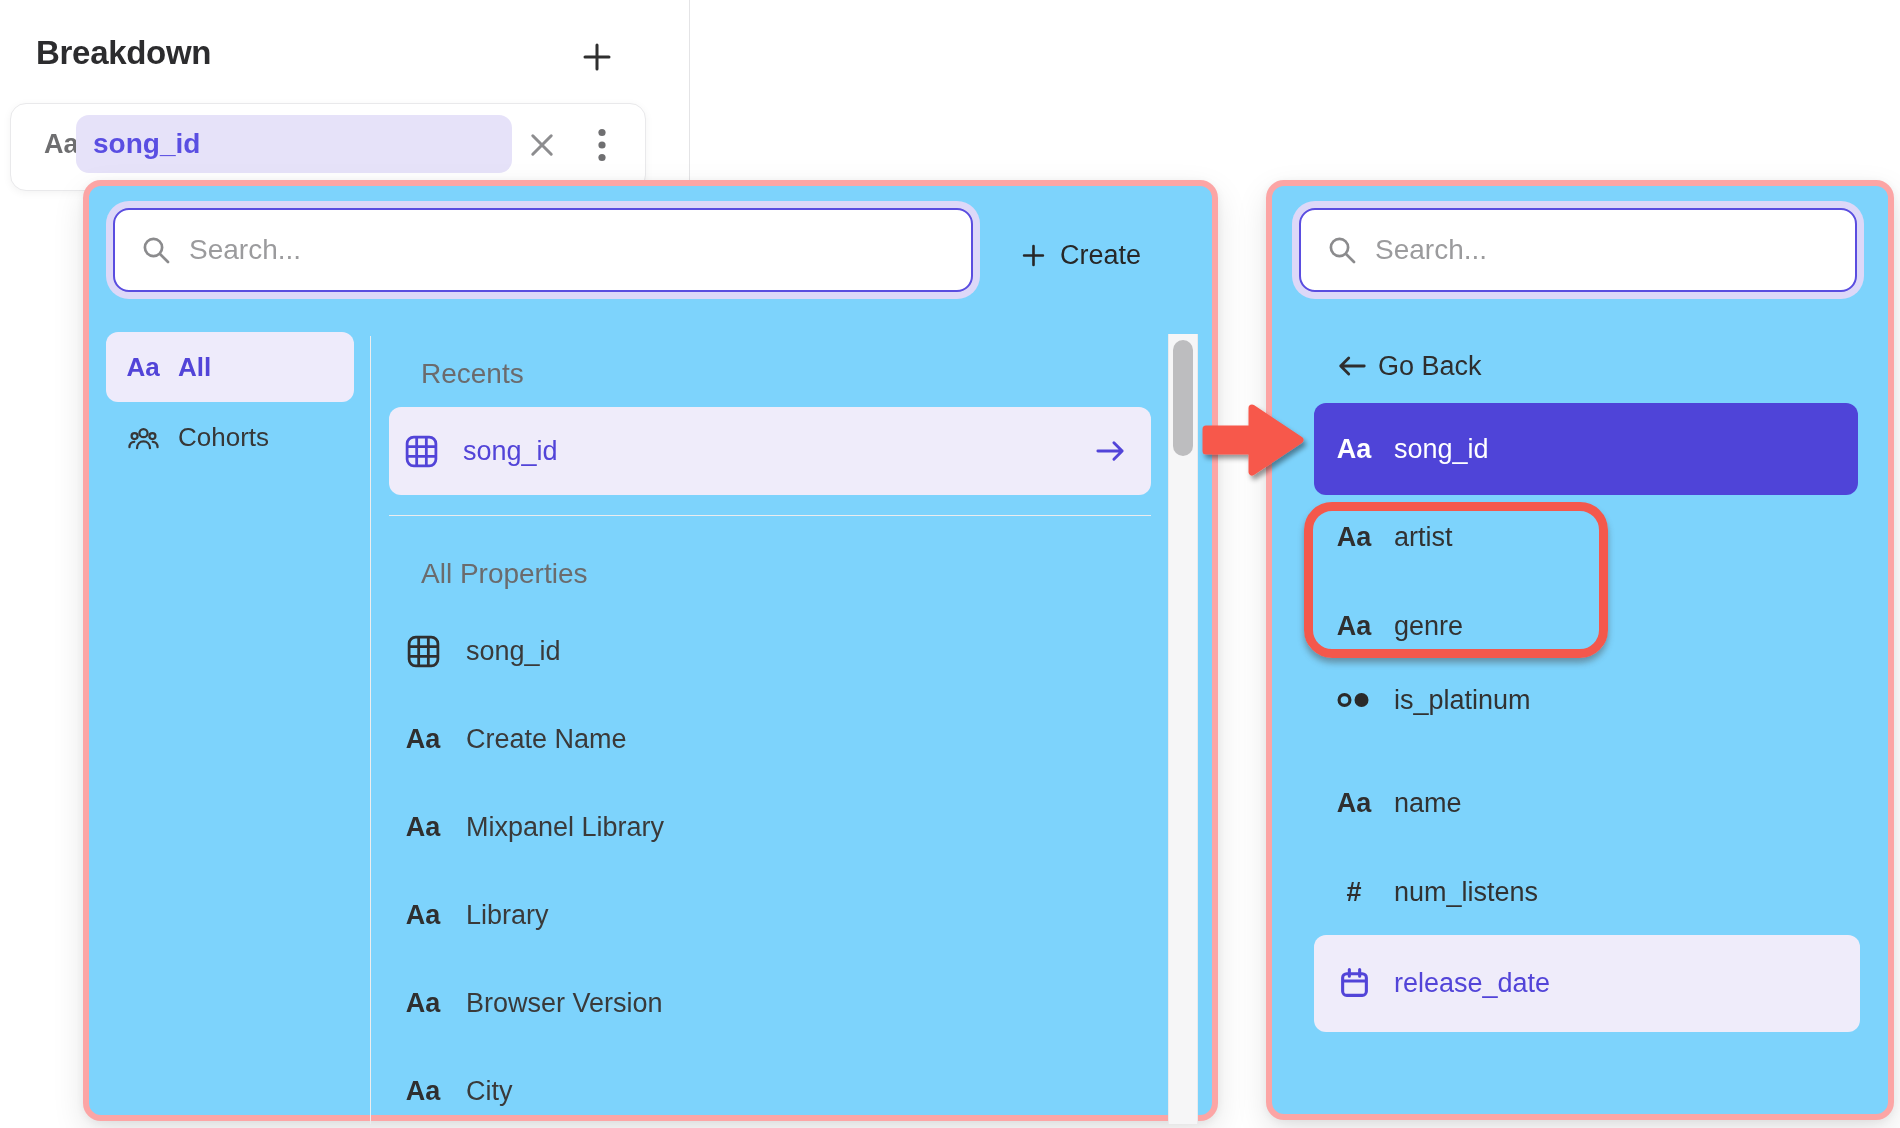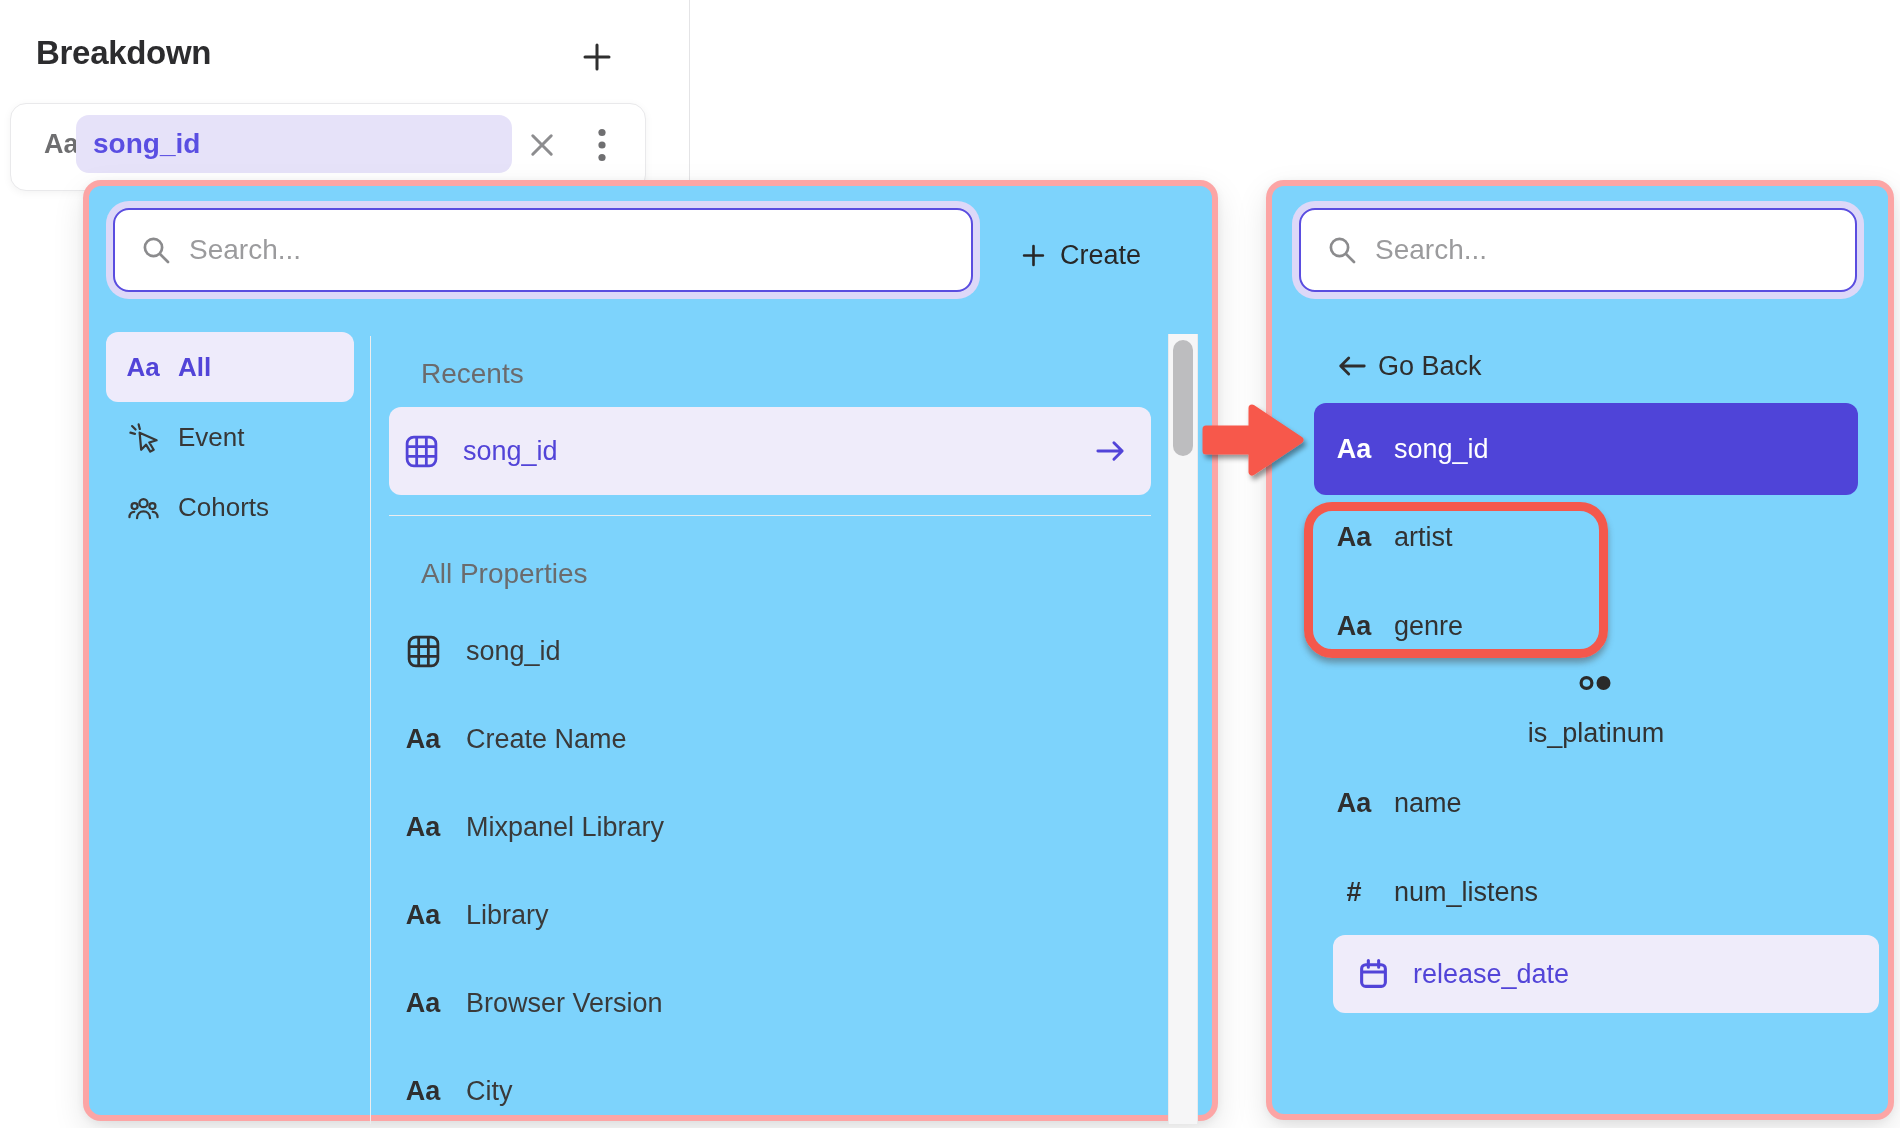--- a/index.html
+++ b/index.html
@@ -81,21 +81,21 @@
   
   .rp-goback { position:absolute; left:42px; top:150px; width:400px; height:60px;
     display:flex; align-items:center; padding-left:22px; gap:10px; cursor:pointer; }
   .rp-goback .lbl { font-size:27px; font-weight:500; color:#2e2e2e; }
   .rp-row { position:absolute; left:42px; width:544px; height:88px; display:flex;
     align-items:center; padding-left:20px; gap:20px; cursor:pointer; border-radius:12px; }
   .rp-row .p-ic { width:40px; display:flex; justify-content:center; align-items:center; }
   .rp-row .lbl { font-size:27px; font-weight:500; color:#323232; }
   .rp-row.selected { top:217px; height:92px; background:#4f44d8; }
   .rp-row.selected .p-aa, .rp-row.selected .lbl { color:#ffffff; }
-  .rp-row.highlight { top:749px; height:78px; width:546px; background:#efecfa;margin-left:19px; }
+  .rp-row.highlight { top:749px; height:97px; width:546px; background:#efecfa; }
   .rp-row.highlight .lbl { color:#5244d8; }
 
   .annotation-rect { position:absolute; left:32px; top:316px; width:304px; height:156px;
     border:9px solid #f4584c; border-radius:28px; z-index:5; pointer-events:none;
     box-shadow:0 5px 6px rgba(70,70,70,.45); }
 
   .annotation-arrow { position:absolute; left:1196px; top:398px; width:118px; height:92px;
     z-index:10; pointer-events:none; }
 
   svg { display:block; }
@@ -146,33 +146,20 @@
       <svg width="23" height="23" viewBox="0 0 22 22">
         <path d="M11 2 V20 M2 11 H20" stroke="#272727" stroke-width="2.5" stroke-linecap="round" fill="none"></path>
       </svg>
       <span>Create</span>
     </div>
 
     <div class="lp-side">
       <div class="side-item selected">
         <span class="s-ic s-aa">Aa</span>
         <span class="lbl">All</span>
-      </div>
-      <div class="side-item">
-        <span class="s-ic">
-          <svg width="31" height="31" viewBox="0 0 32 32">
-            <g stroke="#373737" stroke-width="2.3" stroke-linecap="round" fill="none">
-              <path d="M11 2.5 L12.2 7.2"></path>
-                <path d="M2.5 11 L7.2 12.2"></path>
-                <path d="M4.2 4.2 L7.8 7.8"></path>
-            </g>
-            <path d="M12 11 L29.5 18.8 L22 21.2 L26.5 28.6 L23 30.6 L18.6 23.4 L13.6 28.6 Z" stroke="#373737" stroke-width="2.3" stroke-linejoin="round" fill="none"></path>
-          </svg>
-        </span>
-        <span class="lbl">Event</span>
       </div>
       <div class="side-item">
         <span class="s-ic">
           <svg width="31" height="31" viewBox="0 0 32 32">
             <g stroke="#373737" stroke-width="2.3" stroke-linecap="round" fill="none">
               <circle cx="16" cy="11.5" r="4.2"></circle>
               <path d="M9.3 27 C9.3 22.7 12.2 20 16 20 C19.8 20 22.7 22.7 22.7 27"></path>
               <circle cx="6.8" cy="14.5" r="3.1"></circle>
               <path d="M1.5 26 C1.5 22.6 3.6 20.4 6.5 20.4"></path>
               <circle cx="25.2" cy="14.5" r="3.1"></circle>
@@ -269,21 +256,21 @@
     <div class="rp-row" style="top:307px;">
       <span class="p-ic p-aa">Aa</span>
       <span class="lbl">artist</span>
     </div>
 
     <div class="rp-row" style="top:396px;">
       <span class="p-ic p-aa">Aa</span>
       <span class="lbl">genre</span>
     </div>
 
-    <div class="rp-row" style="top:482px;flex-direction:column;">
+    <div class="rp-row" style="top:470px;">
       <span class="p-ic">
         <svg width="37" height="30" viewBox="0 0 37 30">
           <circle cx="8.5" cy="15" r="5.4" stroke="#2a2a2a" stroke-width="3.2" fill="none"></circle>
           <circle cx="25.5" cy="15" r="7" fill="#2a2a2a"></circle>
         </svg>
       </span>
       <span class="lbl">is_platinum</span>
     </div>
 
     <div class="rp-row" style="top:573px;">

